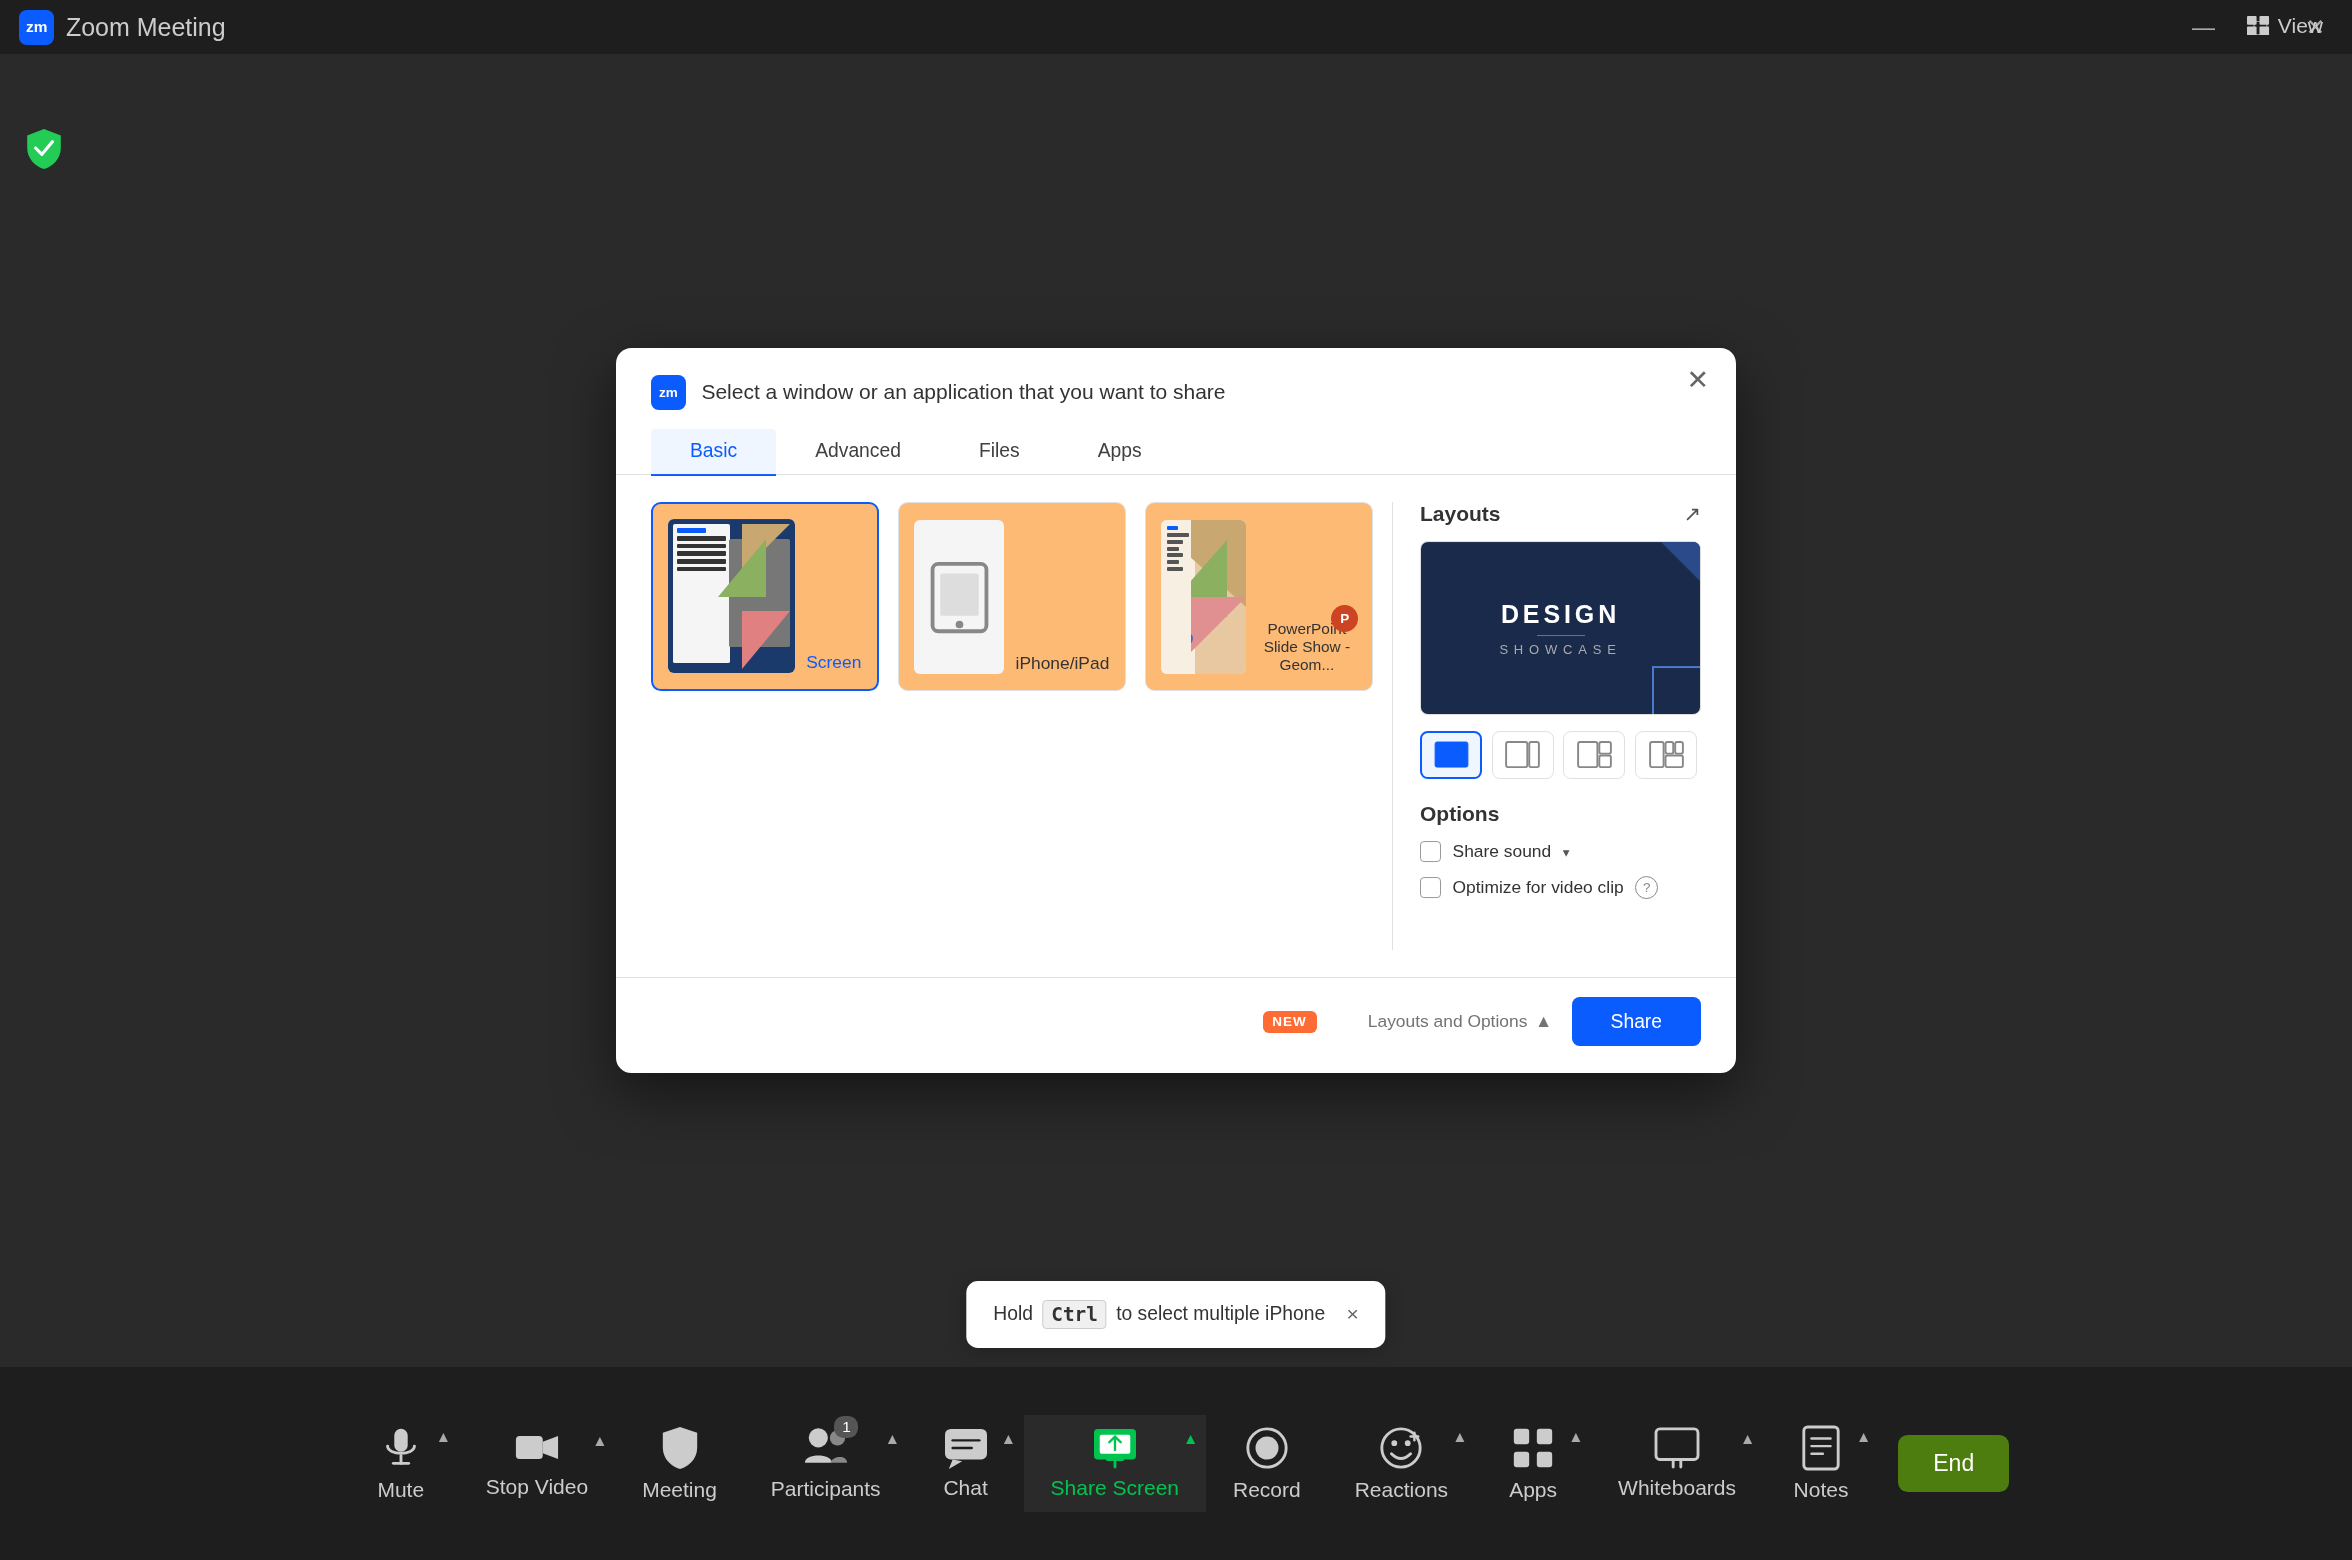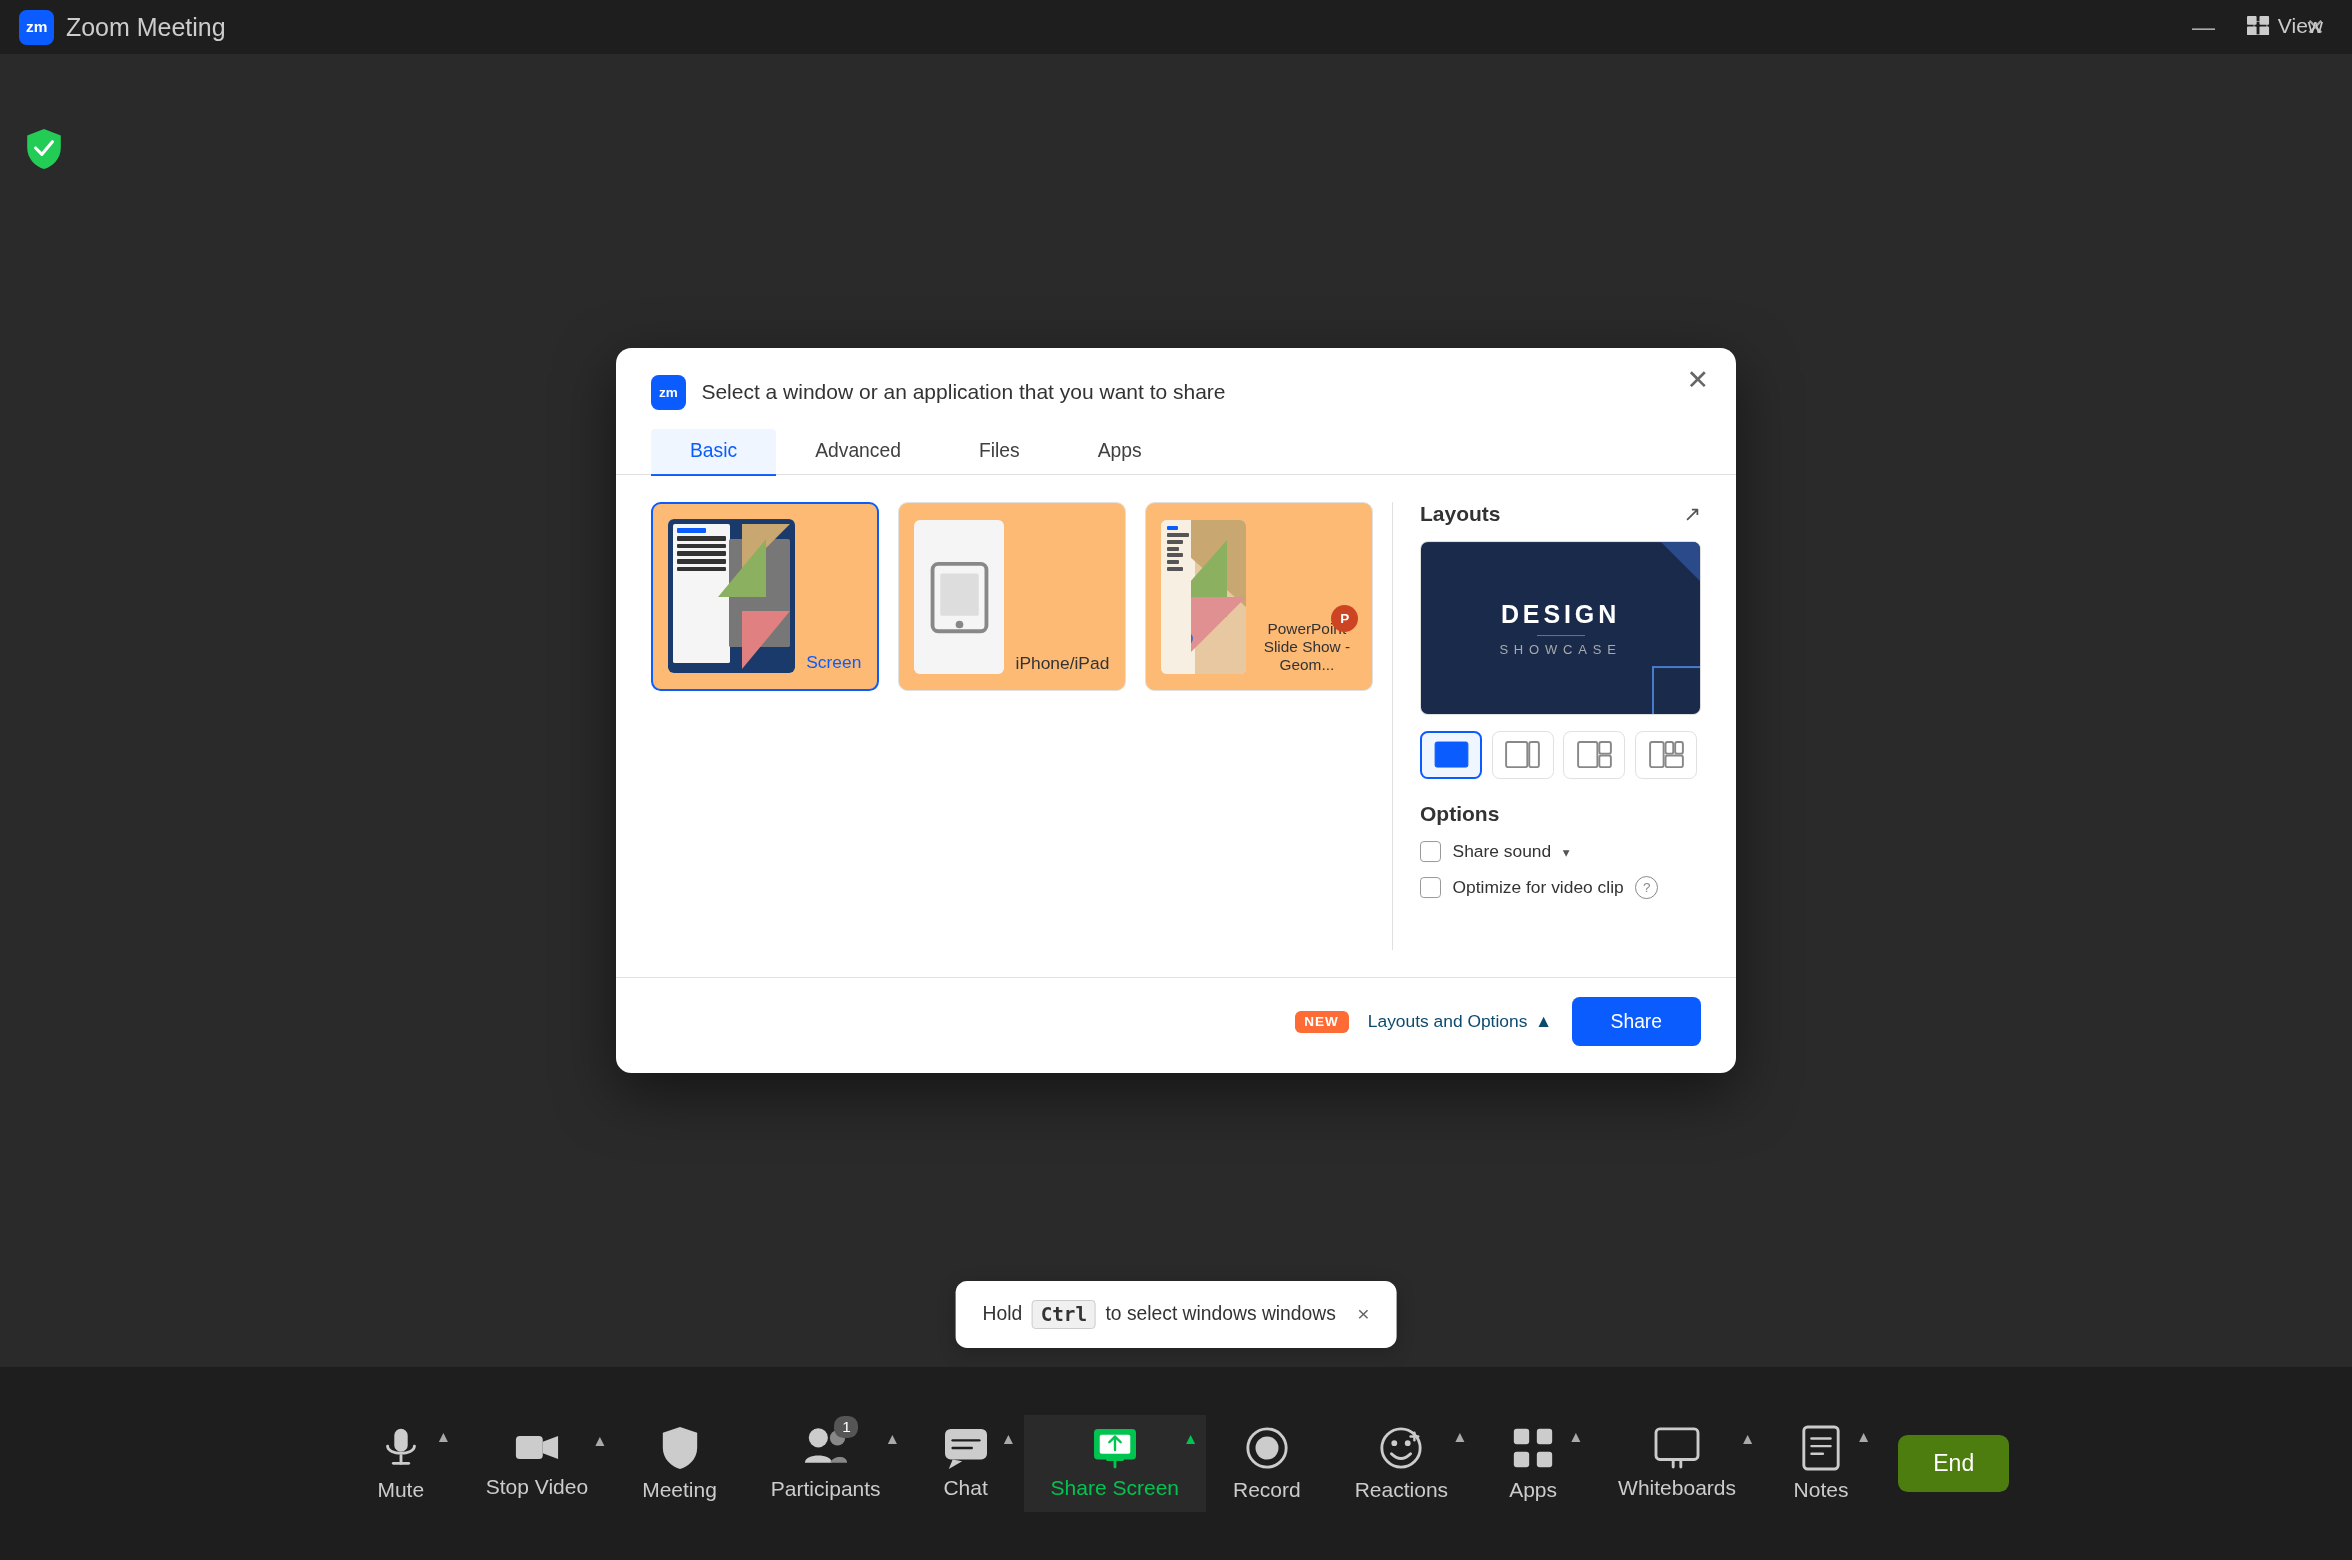--- a/index.html
+++ b/index.html
@@ -417,27 +417,28 @@
       background: #ff6b35;
       color: white;
       font-size: 13.5px;
       font-weight: 700;
       padding: 3.9px 9.7px;
       border-radius: 5.8px;
       letter-spacing: 1px;
     }
     .layouts-options-btn {
       font-size: 17.4px;
-      color: #0c4a6e;
+      color: #737373;
       display: flex;
       align-items: center;
       gap: 7.7px;
       cursor: pointer;
       background: none;
       border: none;
+      margin-left: 32px;
     }
     .share-btn {
       background: #0b5cff;
       color: white;
       border: none;
       padding: 13.5px 39px;
       border-radius: 7.7px;
       font-size: 19.3px;
       font-weight: 500;
       cursor: pointer;
@@ -807,21 +808,21 @@
       <button class="share-btn">Share</button>
     </div>
 
   </div>
 
 </div>
 
 <div class="tooltip">
   <span>Hold</span>
   <kbd>Ctrl</kbd>
-  <span>to select windows windows</span>
+  <span>to select multiple iPhone</span>
   <span class="tooltip-close">×</span>
 </div>
 
 <div class="toolbar">
 
   <div class="toolbar-item">
     <div class="toolbar-chevron">▲</div>
     <svg width="46" height="46" viewBox="0 0 48 48" fill="none">
       <rect x="17" y="4" width="14" height="24" rx="7" fill="#ccc"></rect>
       <path d="M10 22 C10 32 38 32 38 22" stroke="#ccc" stroke-width="3" fill="none" stroke-linecap="round"></path>

